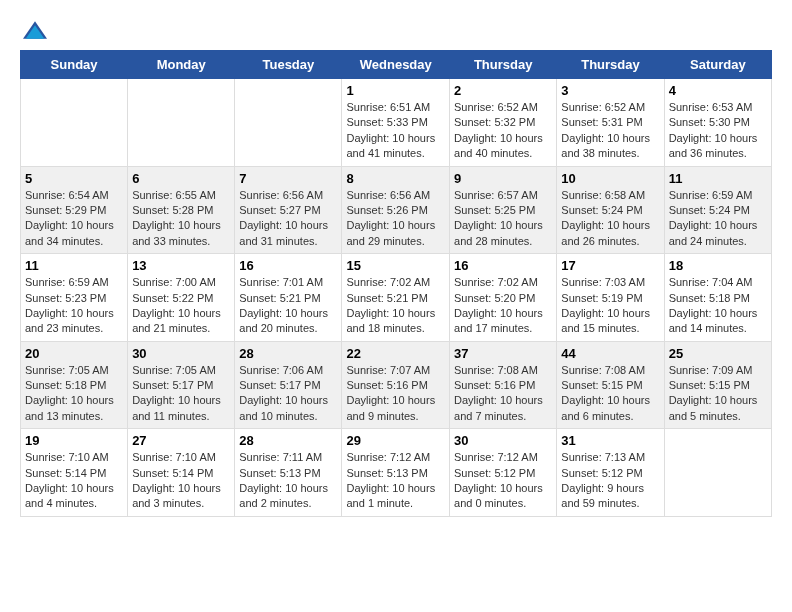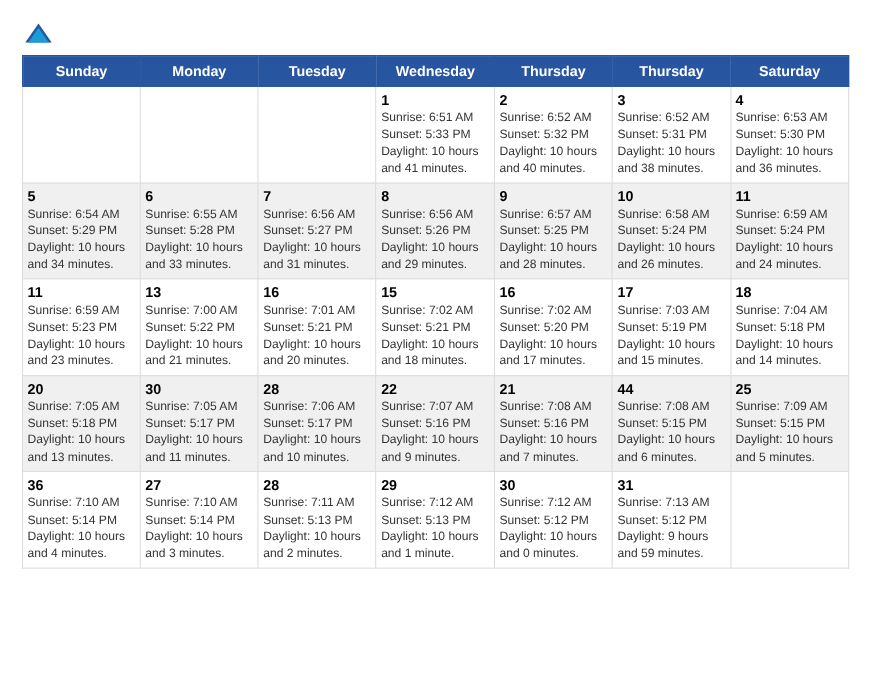--- a/index.html
+++ b/index.html
@@ -218,35 +218,35 @@
         </td>
         <td>
           <span class="day-num">28</span>
           <div class="day-info">Sunrise: 7:06 AM<br>Sunset: 5:17 PM<br>Daylight: 10 hours<br>and 10 minutes.</div>
         </td>
         <td>
           <span class="day-num">22</span>
           <div class="day-info">Sunrise: 7:07 AM<br>Sunset: 5:16 PM<br>Daylight: 10 hours<br>and 9 minutes.</div>
         </td>
         <td>
-          <span class="day-num">21</span>
+          <span class="day-num">37</span>
           <div class="day-info">Sunrise: 7:08 AM<br>Sunset: 5:16 PM<br>Daylight: 10 hours<br>and 7 minutes.</div>
         </td>
         <td>
           <span class="day-num">44</span>
           <div class="day-info">Sunrise: 7:08 AM<br>Sunset: 5:15 PM<br>Daylight: 10 hours<br>and 6 minutes.</div>
         </td>
         <td>
           <span class="day-num">25</span>
           <div class="day-info">Sunrise: 7:09 AM<br>Sunset: 5:15 PM<br>Daylight: 10 hours<br>and 5 minutes.</div>
         </td>
       </tr>
       <tr class="row-white">
         <td>
-          <span class="day-num">36</span>
+          <span class="day-num">19</span>
           <div class="day-info">Sunrise: 7:10 AM<br>Sunset: 5:14 PM<br>Daylight: 10 hours<br>and 4 minutes.</div>
         </td>
         <td>
           <span class="day-num">27</span>
           <div class="day-info">Sunrise: 7:10 AM<br>Sunset: 5:14 PM<br>Daylight: 10 hours<br>and 3 minutes.</div>
         </td>
         <td>
           <span class="day-num">28</span>
           <div class="day-info">Sunrise: 7:11 AM<br>Sunset: 5:13 PM<br>Daylight: 10 hours<br>and 2 minutes.</div>
         </td>

